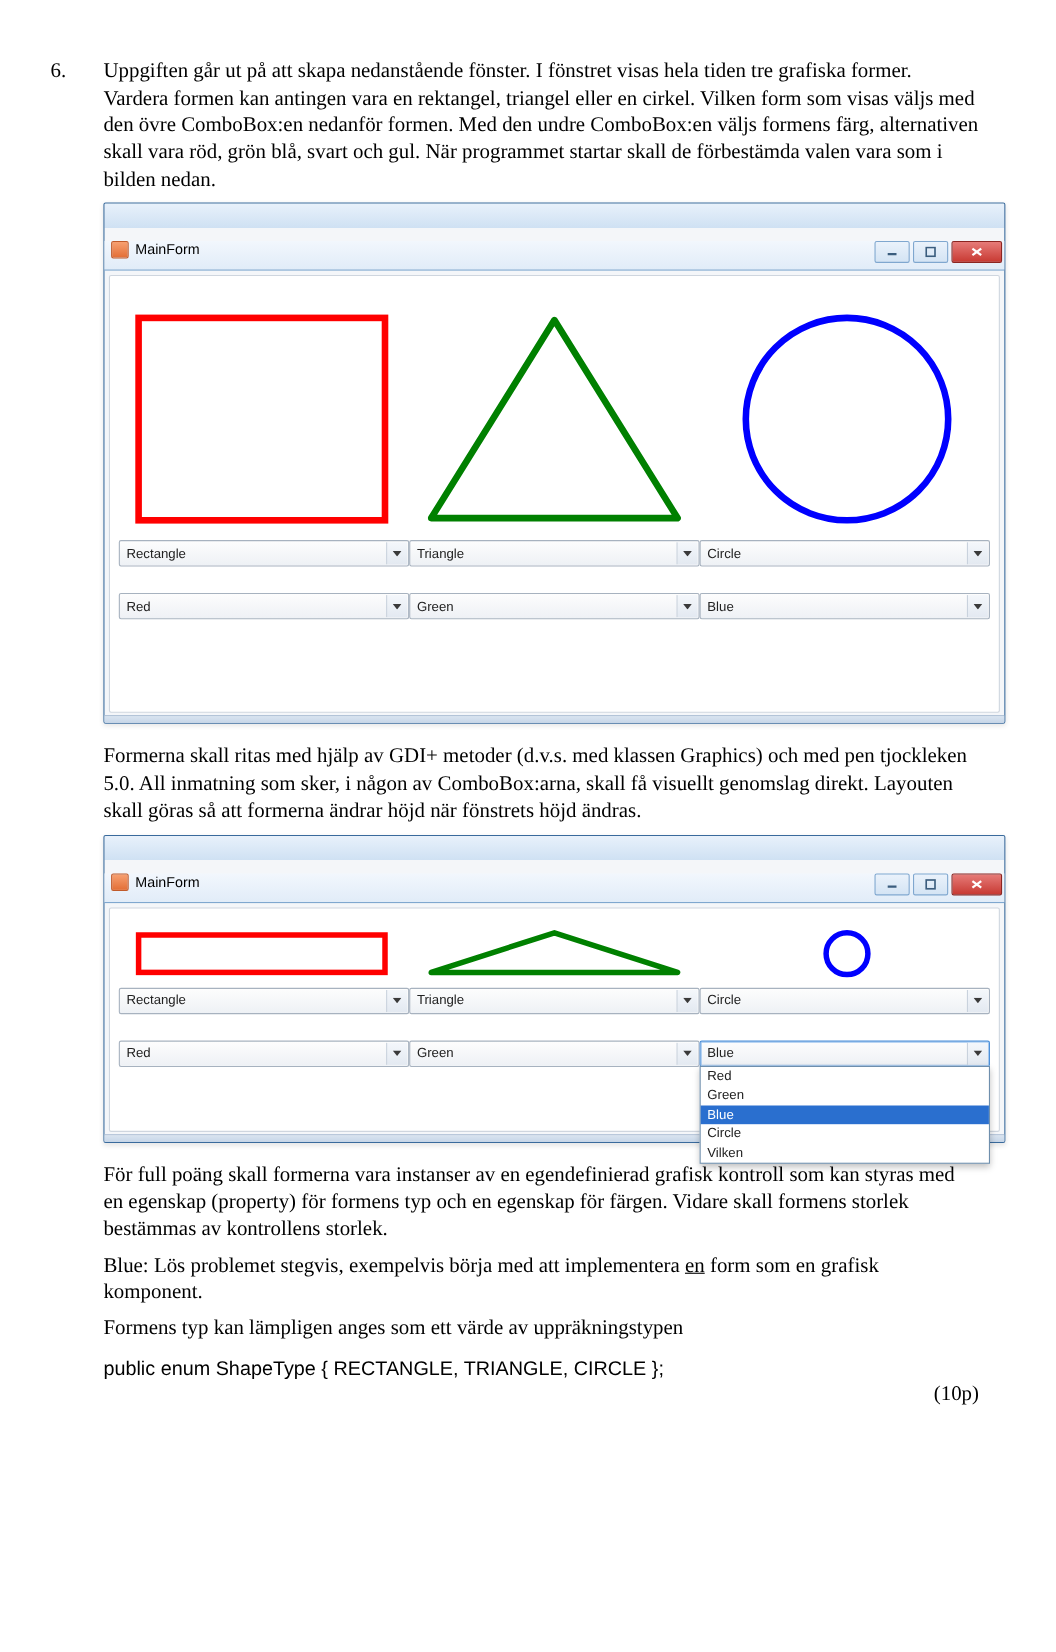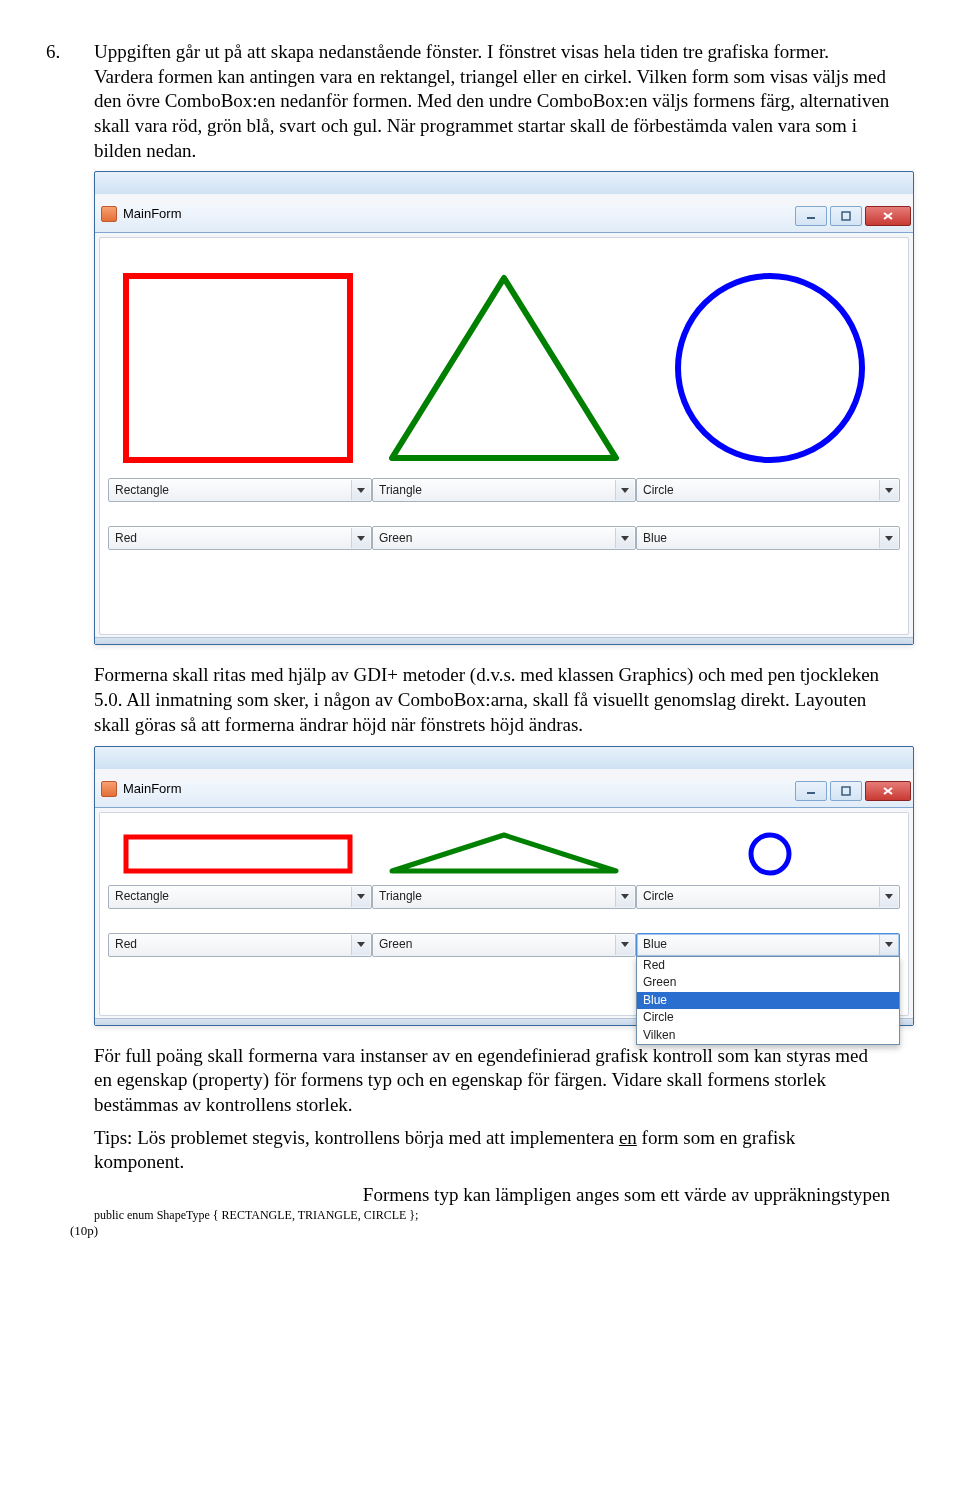--- a/index.html
+++ b/index.html
@@ -3,21 +3,21 @@
 <meta charset="utf-8">
 <style>
   body{
     margin:0;
     background:#fff;
     font-family:"Times New Roman",serif;
     color:#000;
     width:960px;
   }
   .page{
-    padding:40px 70px 40px 70px;
+    padding:53px 70px 40px 70px;
   }
   .num{
     display:inline-block;
     width:24px;
     vertical-align:top;
   }
   .body-text{
     font-size:19px;
     line-height:1.3;
   }
@@ -132,26 +132,27 @@
     display:flex;
     justify-content:center;
     align-items:center;
   }
   .window .footer-bar{
     height:6px;
     background:linear-gradient(#d9e4f0,#c7d6e8);
     border-top:1px solid #b3c4d8;
   }
   code,.code{
-    font-family:Liberation Serif, serif;
-    font-size:12px;
+    font-family:Liberation Sans, sans-serif;
+    font-size:18px;
   }
   .right-tag{
+    text-align:right;
     margin-right:0;
-    font-size:13px;
+    font-size:19px;
   }
   .bottom-pad{height:2px;}
 
   
   .small .row-shapes{padding:6px 10px 2px 10px;}
 </style>
 </head>
 <body>
 
 <div class="page body-text">
@@ -360,20 +361,20 @@
           </div>
         </div>
       </div>
     </div>
     <div class="footer-bar"></div>
   </div>
 
   <p class="para2 indent">För full poäng skall formerna vara instanser av en egendefinierad grafisk kontroll som kan styras med en egenskap (property) för formens typ och en egenskap för färgen. Vidare skall formens storlek bestämmas av kontrollens storlek.</p>
 
   <p class="para2 indent">
-    <span>Tips: Lös problemet stegvis, kontrollens börja med att implementera </span><u>en</u><span> form som en grafisk komponent.</span>
+    <span>Blue: Lös problemet stegvis, exempelvis börja med att implementera </span><u>en</u><span> form som en grafisk komponent.</span>
   </p>
-  <p class="para2 indent" style="margin-bottom:0;text-align:right;">Formens typ kan lämpligen anges som ett värde av uppräkningstypen</p>
+  <p class="para2 indent" style="margin-bottom:12px;">Formens typ kan lämpligen anges som ett värde av uppräkningstypen</p>
   <div class="indent code">public enum ShapeType { RECTANGLE, TRIANGLE, CIRCLE };</div>
 
   <div class="right-tag">(10p)</div>
   <div class="bottom-pad"></div>
 </div>
 
 </body></html>

